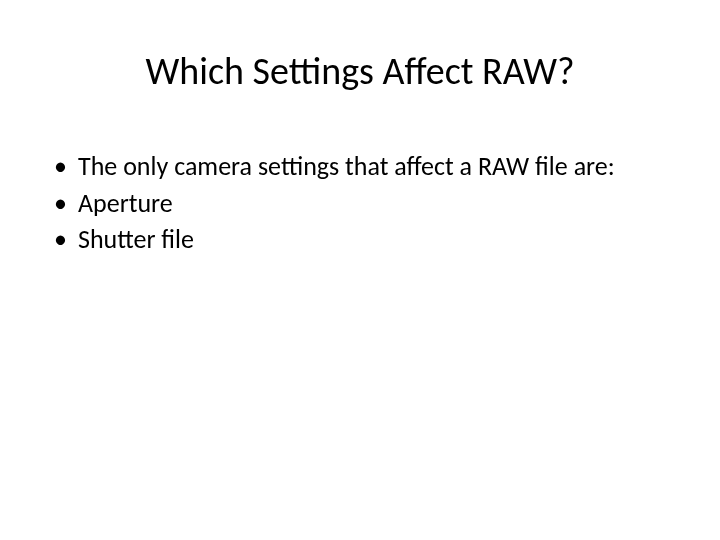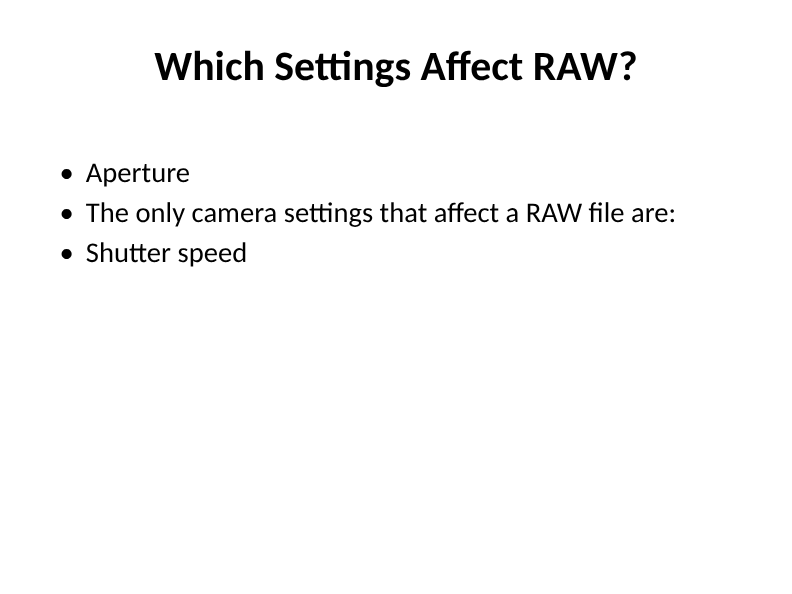--- a/index.html
+++ b/index.html
@@ -15,23 +15,23 @@
       color: #000000;
       overflow: hidden;
     }
     .slide {
       width: 100%;
       height: 100%;
       padding: 30px 40px;
     }
     .title {
       font-size: 38px;
-      font-weight: 700;
+      font-weight: 400;
       text-align: center;
-      margin-top: 8px;
+      margin-top: 18px;
       margin-bottom: 56px;
       letter-spacing: 0px;
     }
     .content {
       padding-left: 8px;
     }
     .bullet-list {
       list-style: none;
     }
     .bullet-item {
@@ -49,18 +49,18 @@
       font-size: 26px;
     }
   </style>
 </head>
 <body>
 
 <div class="slide">
   <h1 class="title">Which Settings Affect RAW?</h1>
   <div class="content">
     <ul class="bullet-list">
+      <li class="bullet-item">The only camera settings that affect a RAW file are:</li>
       <li class="bullet-item">Aperture</li>
-      <li class="bullet-item">The only camera settings that affect a RAW file are:</li>
-      <li class="bullet-item">Shutter speed</li>
+      <li class="bullet-item">Shutter file</li>
     </ul>
   </div>
 </div>
 
 </body></html>

